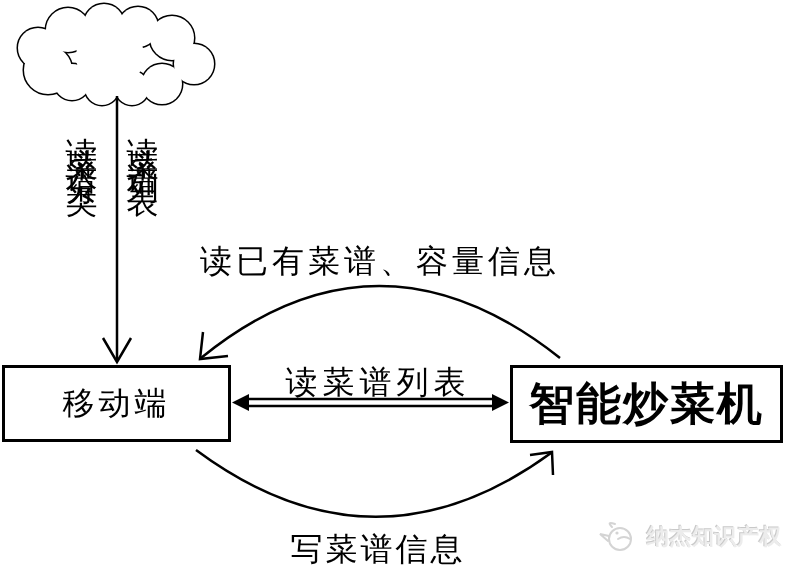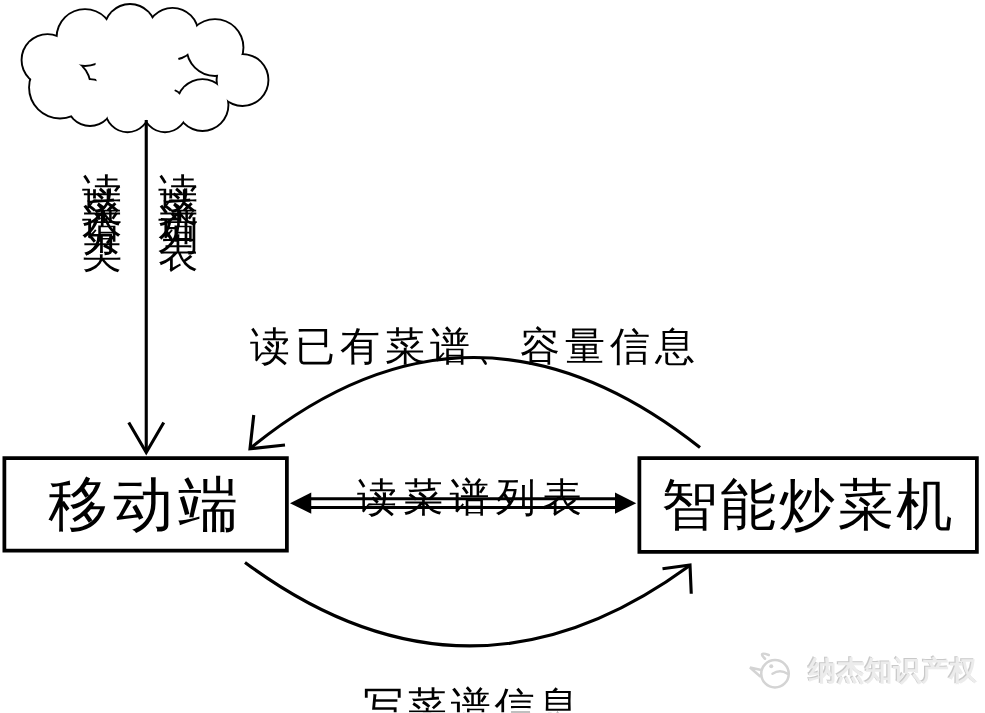--- a/index.html
+++ b/index.html
@@ -26,25 +26,25 @@
     border: 3px solid #000;
     background: #ffffff;
     box-sizing: border-box;
     display: flex;
     align-items: center;
     justify-content: center;
     white-space: nowrap;
   }
   #box-mobile {
     left: 2px; top: 365px; width: 229px; height: 77px;
-    font-size: 48px; letter-spacing: 4px;
+    font-size: 32px; letter-spacing: 4px;
   }
   #box-cooker {
     left: 510px; top: 365px; width: 273px; height: 78px;
-    font-size: 45px; letter-spacing: 2px;
+    font-size: 45px; letter-spacing: 2px; font-weight: bold;
   }
   .cloud-label {
     position: absolute;
     left: 58px; top: 30px; width: 122px;
     text-align: center;
     font-size: 42px;
     letter-spacing: 10px;
   }
   .vlabel {
     position: absolute;
@@ -55,21 +55,20 @@
     letter-spacing: 12px;
     line-height: 1;
   }
   #vlabel-left  { left: 66px; }
   #vlabel-right { left: 127px; }
   .h-label {
     position: absolute;
     font-size: 32px;
     white-space: nowrap;
     text-align: center;
-    margin-top: 16px;
   }
   #label-read-info { left: 190px; top: 240px; width: 380px; letter-spacing: 4px; }
   #label-connect   { left: 280px; top: 361px; width: 196px; letter-spacing: 5px; }
   #label-write     { left: 280px; top: 528px; width: 196px; letter-spacing: 3px; }
   .watermark {
     position: absolute;
     left: 596px; top: 519px;
     display: flex;
     align-items: center;
     gap: 9px;

